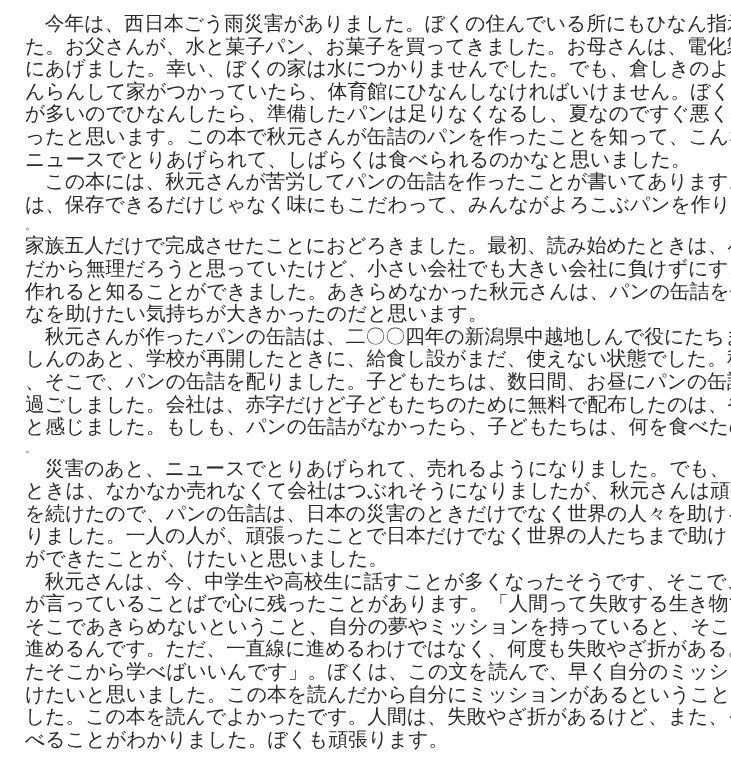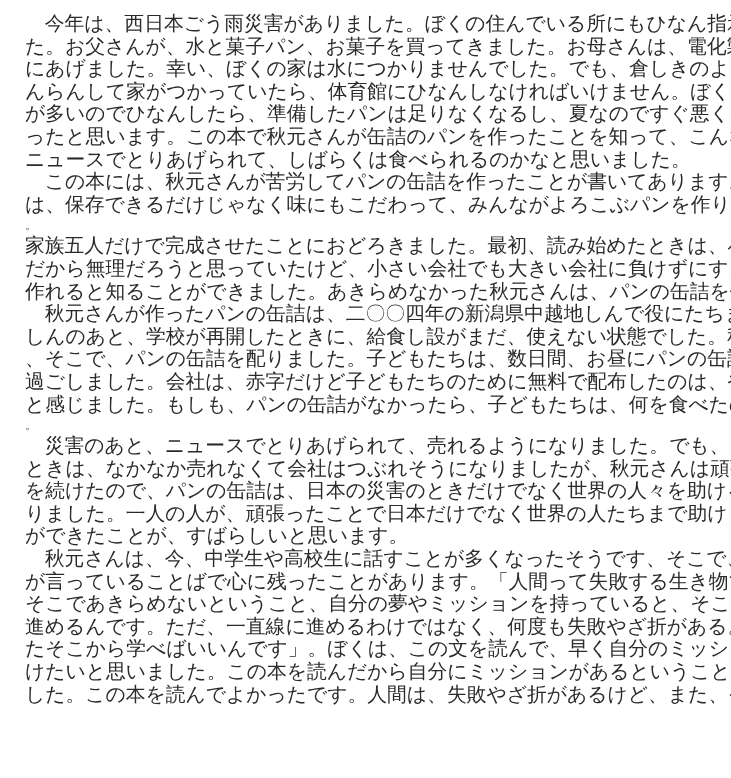--- a/index.html
+++ b/index.html
@@ -53,38 +53,40 @@
     <span class="line">ったと思います。この本で秋元さんが缶詰のパンを作ったことを知って、こんなパンを用</span>
     <span class="line">ニュースでとりあげられて、しばらくは食べられるのかなと思いました。</span>
   </div>
   <div class="para">
     <span class="line indent">この本には、秋元さんが苦労してパンの缶詰を作ったことが書いてあります。秋元さん</span>
     <span class="line">は、保存できるだけじゃなく味にもこだわって、みんながよろこぶパンを作り上げました</span>
     <span class="line orphan">。</span>
     <span class="line">家族五人だけで完成させたことにおどろきました。最初、読み始めたときは、小さな会社</span>
     <span class="line">だから無理だろうと思っていたけど、小さい会社でも大きい会社に負けずにすごい商品を</span>
     <span class="line">作れると知ることができました。あきらめなかった秋元さんは、パンの缶詰を作ってみん</span>
+    <span class="line">なを助けたい気持ちが大きかったのだと思います。</span>
   </div>
   <div class="para">
     <span class="line indent">秋元さんが作ったパンの缶詰は、二〇〇四年の新潟県中越地しんで役にたちました。地</span>
     <span class="line">しんのあと、学校が再開したときに、給食し設がまだ、使えない状態でした。秋元さんは</span>
     <span class="line">、そこで、パンの缶詰を配りました。子どもたちは、数日間、お昼にパンの缶詰を食べて</span>
     <span class="line">過ごしました。会社は、赤字だけど子どもたちのために無料で配布したのは、やさしいな</span>
     <span class="line">と感じました。もしも、パンの缶詰がなかったら、子どもたちは、何を食べたのでしょう</span>
     <span class="line orphan">。</span>
   </div>
   <div class="para">
     <span class="line indent">災害のあと、ニュースでとりあげられて、売れるようになりました。でも、それ以外の</span>
     <span class="line">ときは、なかなか売れなくて会社はつぶれそうになりましたが、秋元さんは頑張って会社</span>
     <span class="line">を続けたので、パンの缶詰は、日本の災害のときだけでなく世界の人々を助けるようにな</span>
     <span class="line">りました。一人の人が、頑張ったことで日本だけでなく世界の人たちまで助けられること</span>
-    <span class="line">ができたことが、すばらしいと思います。</span>
+    <span class="line">ができたことが、けたいと思いました。</span>
   </div>
   <div class="para">
     <span class="line indent">秋元さんは、今、中学生や高校生に話すことが多くなったそうです、そこで、秋元さん</span>
     <span class="line">が言っていることばで心に残ったことがあります。「人間って失敗する生き物です。でも、</span>
     <span class="line">そこであきらめないということ、自分の夢やミッションを持っていると、そこに向かって</span>
     <span class="line">進めるんです。ただ、一直線に進めるわけではなく、何度も失敗やざ折がある。でも、ま</span>
     <span class="line">たそこから学べばいいんです」。ぼくは、この文を読んで、早く自分のミッションを見つ</span>
     <span class="line">けたいと思いました。この本を読んだから自分にミッションがあるということがわかりま</span>
     <span class="line">した。この本を読んでよかったです。人間は、失敗やざ折があるけど、また、そこから学</span>
+    <span class="line">べることがわかりました。ぼくも頑張ります。</span>
   </div>
 </div>
 
 </body></html>

